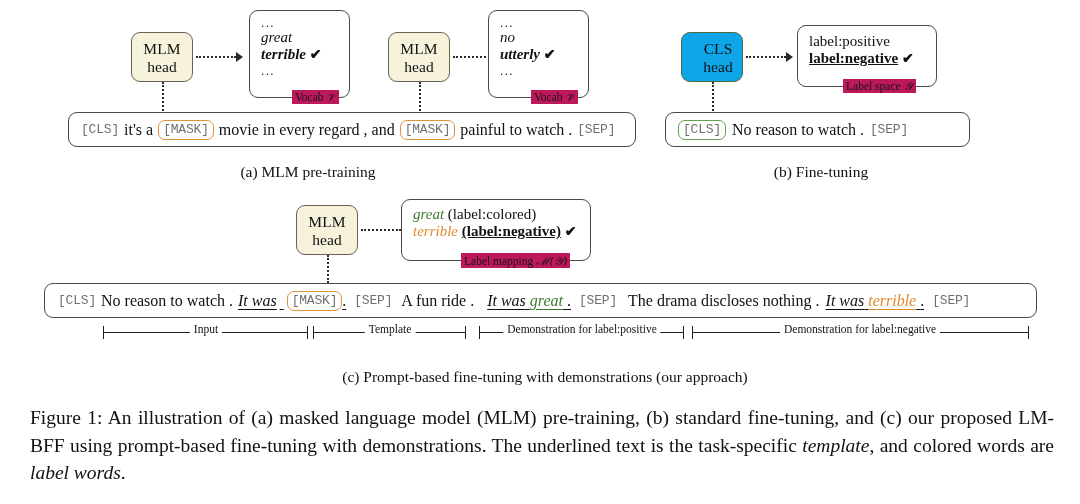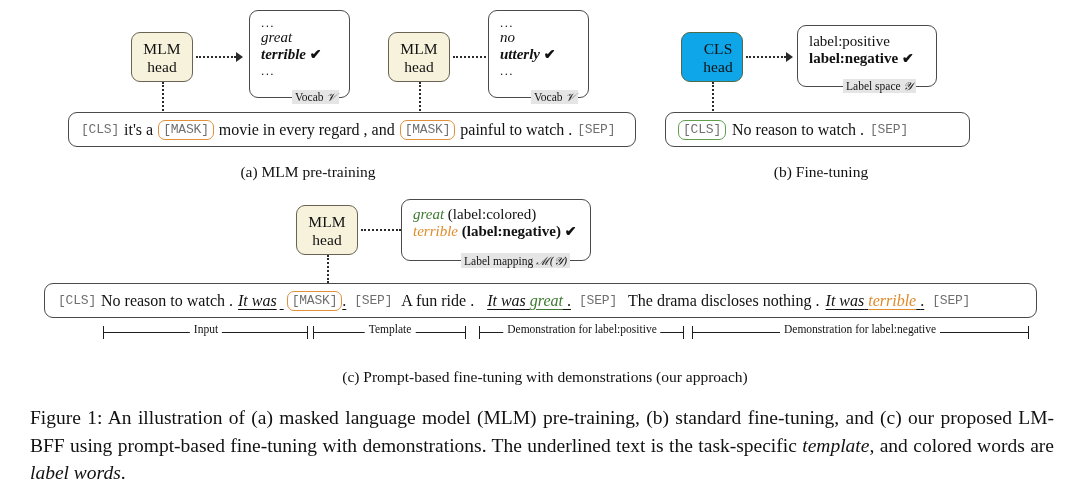--- a/index.html
+++ b/index.html
@@ -34,27 +34,27 @@
     border-radius:9px;
     box-sizing:border-box;
     background:#fff;
     padding:5px 9px 6px 11px;
     font-size:15px;
     line-height:1.16;
   }
   .dots{font-size:13px;letter-spacing:1.4px;color:#222;line-height:1.0;display:block;}
   .w-italic{font-style:italic;}
   .w-bolditalic{font-style:italic;font-weight:bold;}
-  .w-bold{font-weight:bold;}
+  .w-bold{font-weight:bold;text-decoration:underline;}
   .check{font-weight:bold;font-size:14px;}
 
   
   .boxlabel{
     position:absolute;
-    background:#e5e5e5;
+    background:#be185d;
     font-size:11.5px;
     padding:0 3px;
     white-space:nowrap;
     color:#141414;
   }
   .mathcal{font-family:"DejaVu Serif", serif;font-style:italic;}
 
   
   .sentbar{
     position:absolute;

